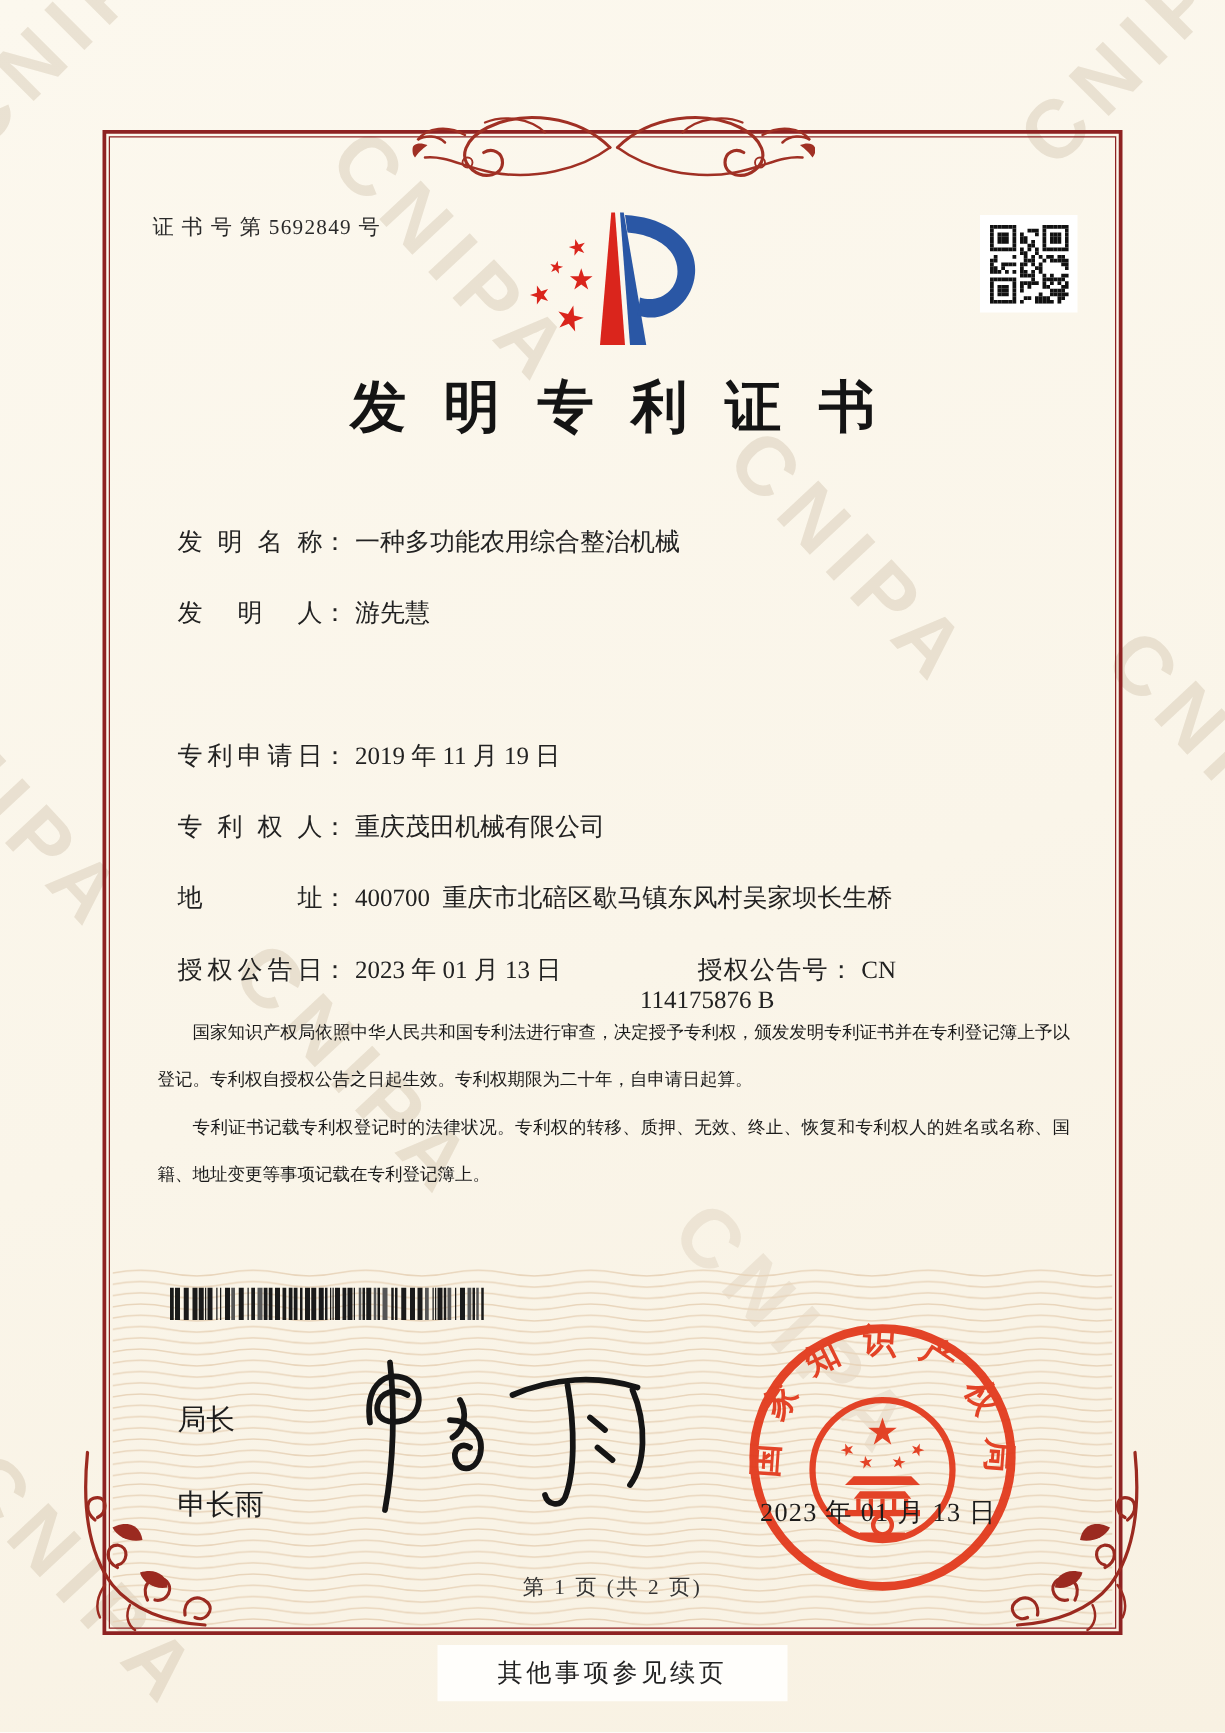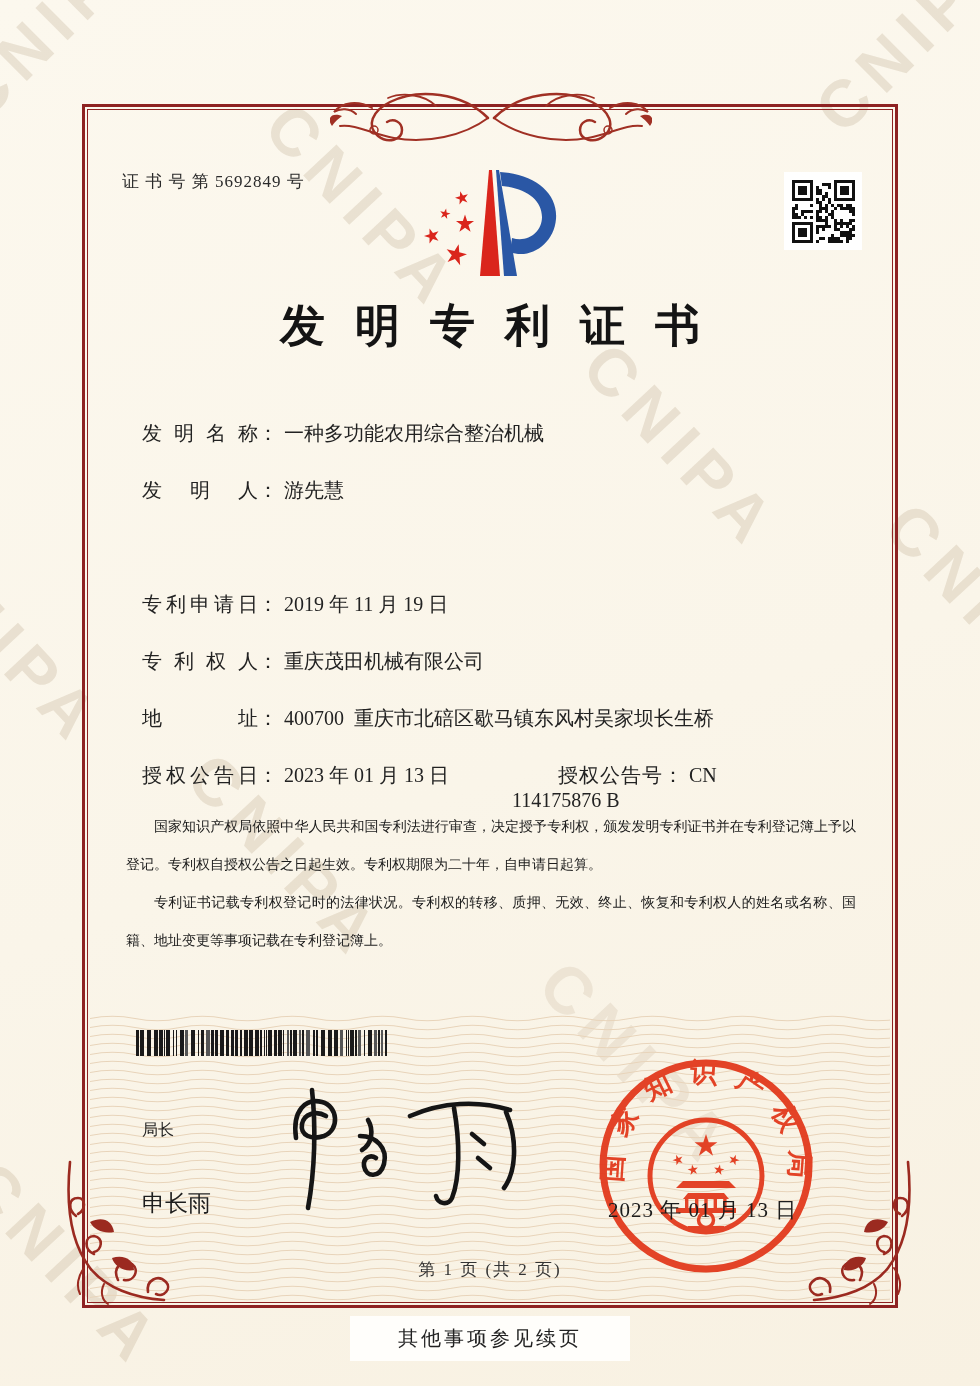--- a/index.html
+++ b/index.html
@@ -48,21 +48,21 @@
   .f-colon{margin-right:6px;}
   .f-value{white-space:pre-wrap;}
   .fgroup2{position:absolute; left:370px; top:0;}
   
   .body-text{position:absolute; left:126px; top:808px; width:730px; z-index:3;
              font-size:14px; line-height:38px; color:#1b1b1b; text-align:justify;}
   .body-text p{margin:0; text-indent:2em;}
   
   .waveband{position:absolute; left:90px; top:1014px; z-index:2; pointer-events:none;}
   .barcode{position:absolute; left:136px; top:1030px; z-index:4;}
-  .signer-title{position:absolute; left:142px; top:1120px; font-size:16px; color:#1d1d1d; z-index:4;}
+  .signer-title{position:absolute; left:142px; top:1120px; font-size:23px; color:#1d1d1d; z-index:4;}
   .signer-name{position:absolute; left:142px; top:1188px; font-size:23px; color:#1d1d1d; z-index:4;}
   .signature{position:absolute; left:282px; top:1086px; z-index:4;}
   .seal{position:absolute; left:596px; top:1056px; z-index:6; opacity:.95;}
   .seal-date{position:absolute; left:608px; top:1196px; font-size:21px; color:#1c1c1c;
              letter-spacing:1px; white-space:pre; z-index:7;}
   .page-info{position:absolute; left:0; top:1258px; width:100%; text-align:center;
              font-size:17px; letter-spacing:2px; color:#333; z-index:4; white-space:pre;}
   .footer-note{position:absolute; left:50%; top:1316px; transform:translateX(-50%);
                background:#fffefb; padding:9px 48px; font-size:20px; letter-spacing:3px;
                color:#222; z-index:4; white-space:nowrap;}

